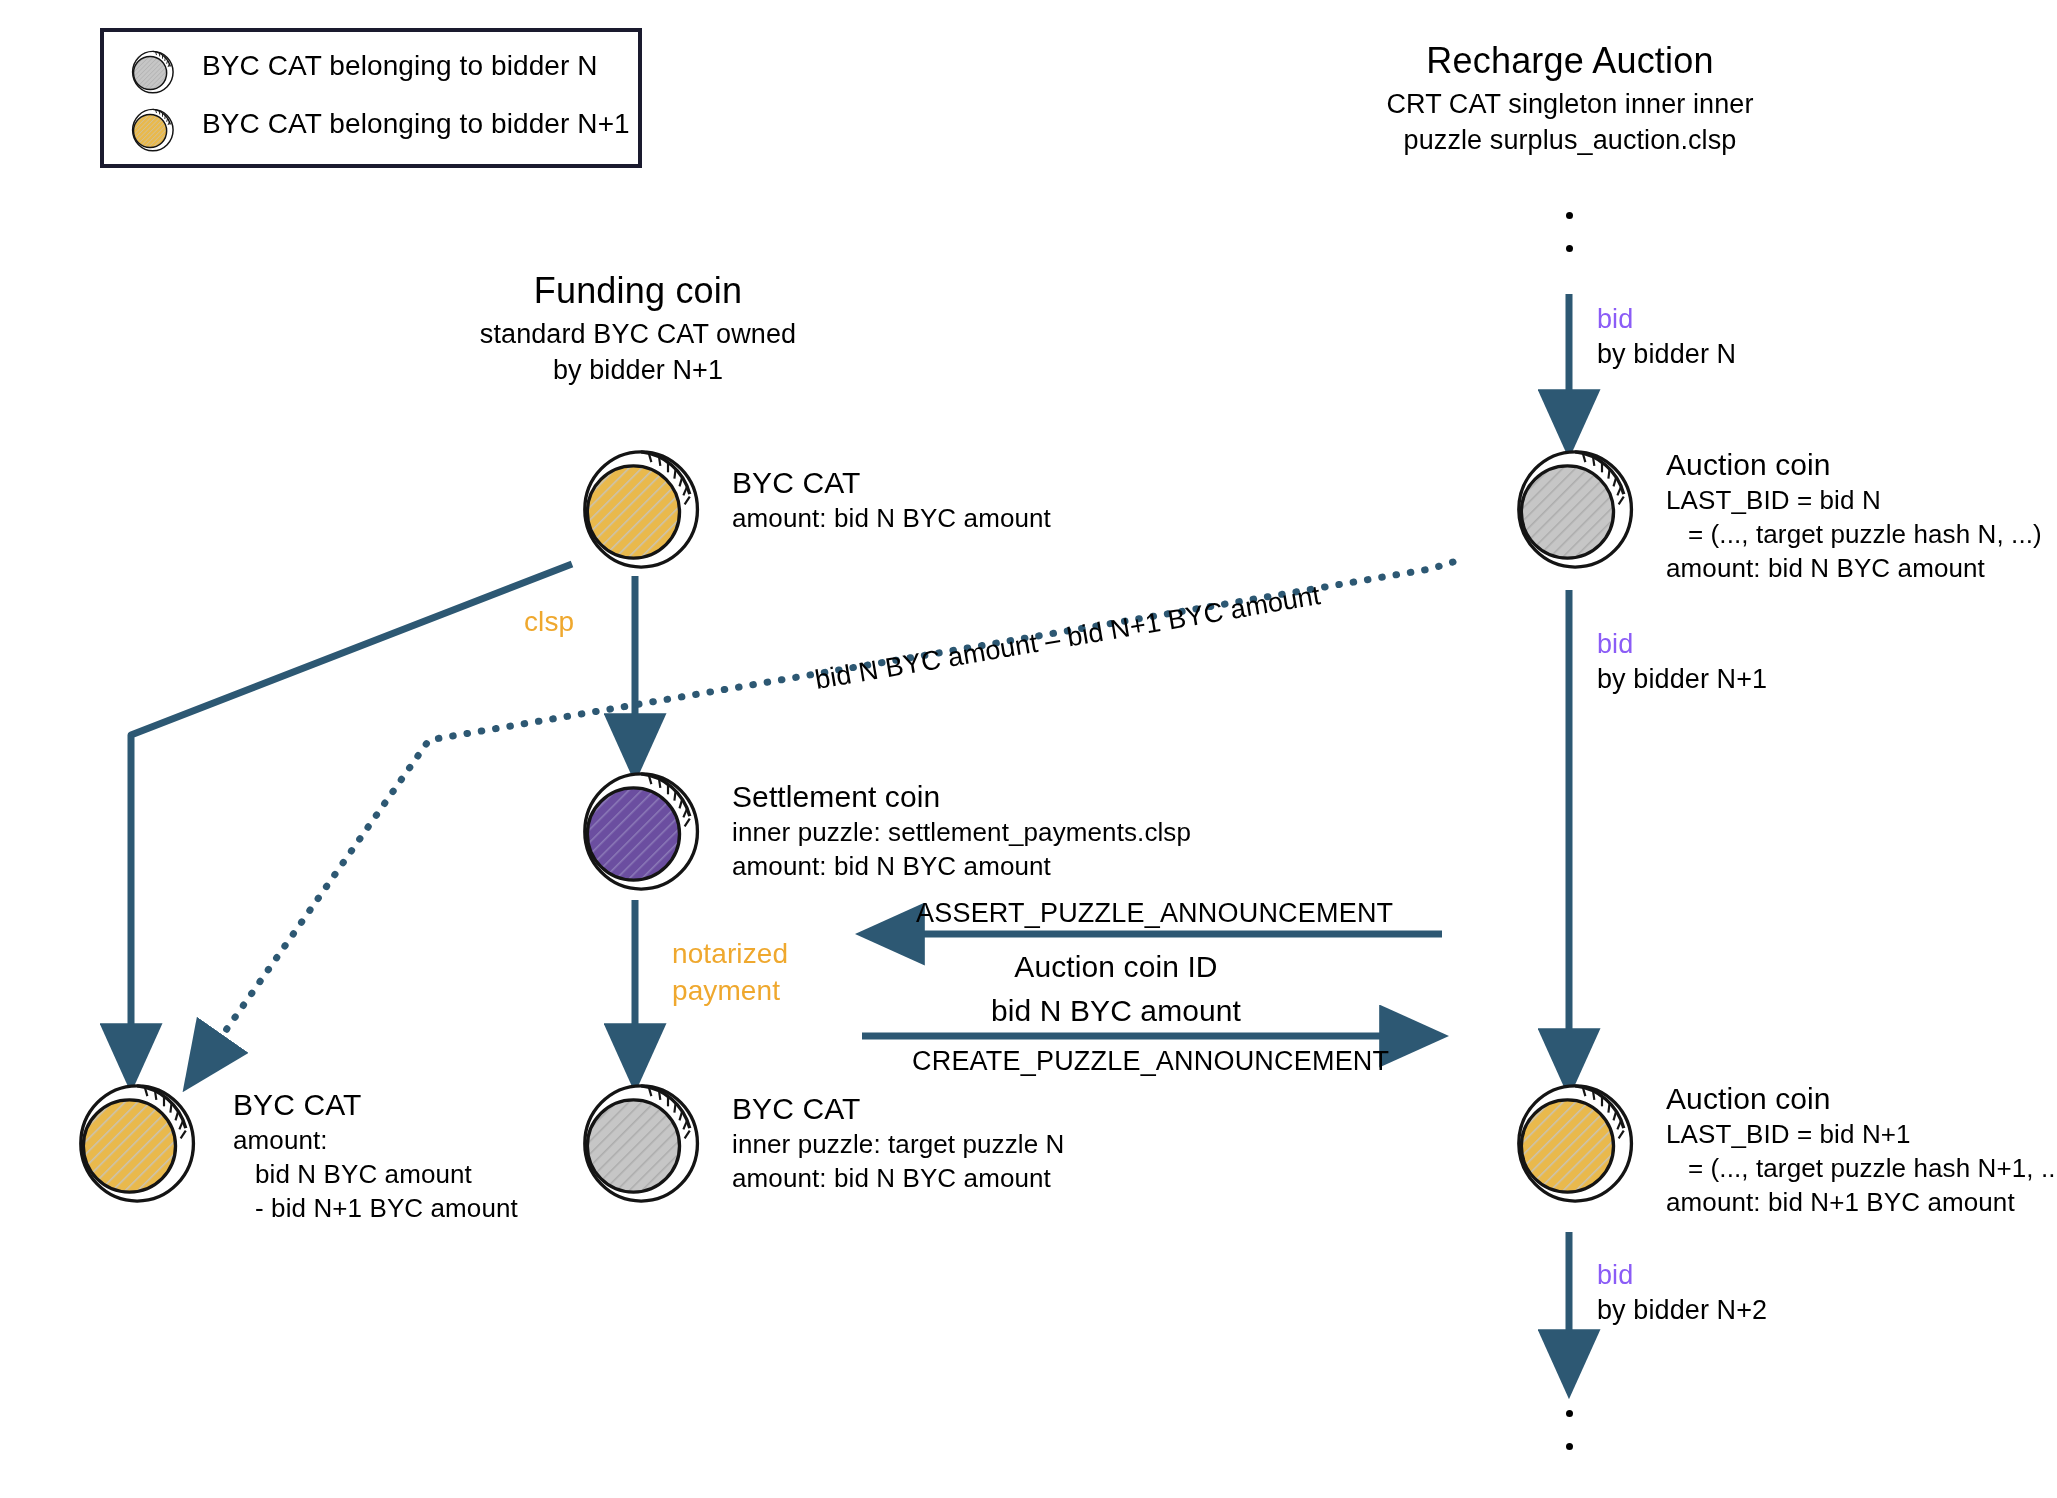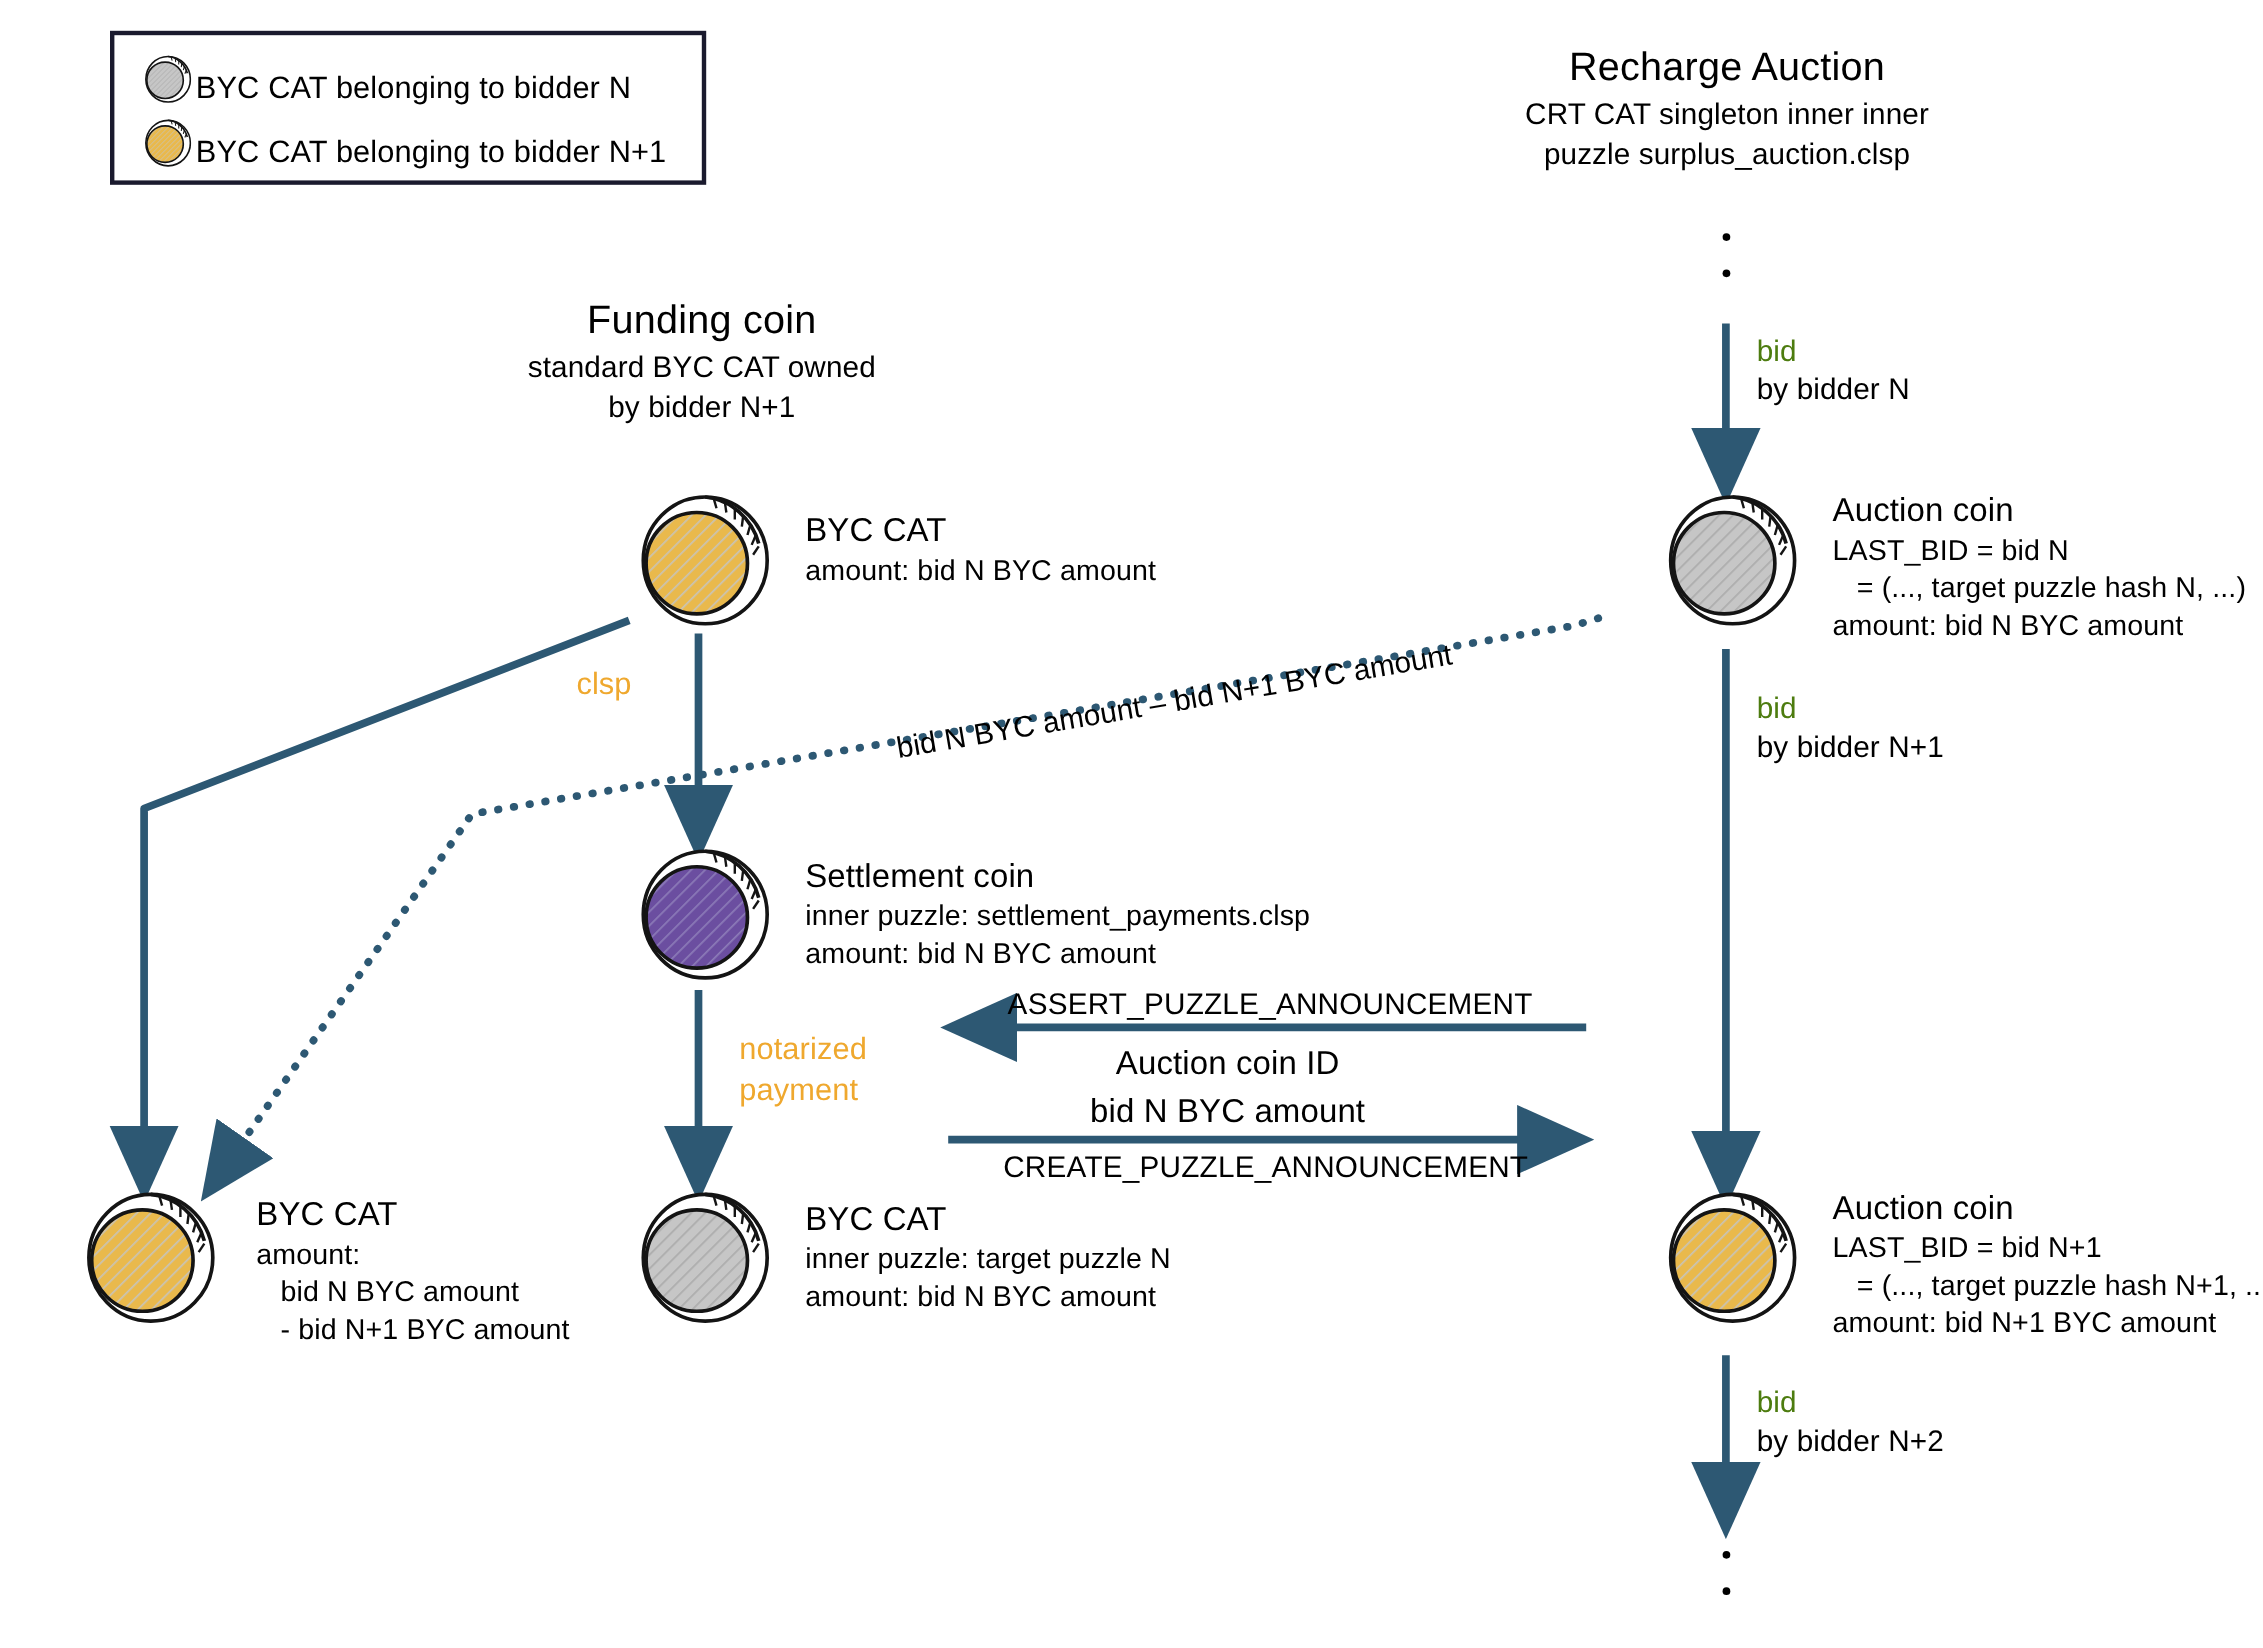--- a/index.html
+++ b/index.html
@@ -34,22 +34,22 @@
     width: 542px;
     height: 140px;
     border: 4px solid #1a1a2e;
     background: #ffffff;
     box-sizing: border-box;
   }
   .legend-row {
     position: absolute;
     left: 24px;
     display: flex;
-    align-items: flex-end;
-    gap: 4px;
+    align-items: flex-start;
+    gap: 28px;
   }
   .legend-row.r1 { top: 18px; }
   .legend-row.r2 { top: 76px; }
   .legend-label {
     font-size: 28px;
     letter-spacing: 0.1px;
     white-space: nowrap;
   }
 
   
@@ -97,21 +97,21 @@
 
   
   .edge-label {
     position: absolute;
     white-space: nowrap;
     font-size: 27px;
     line-height: 1.3;
     letter-spacing: 0.1px;
   }
   .edge-label .accent {
-    color: #4d7c0f;
+    color: #8b5cf6;
   }
   .label-accent {
     position: absolute;
     white-space: nowrap;
     color: #EFA82E;
     font-size: 28px;
     line-height: 1.32;
     letter-spacing: 0.1px;
   }
   .ann-label {

